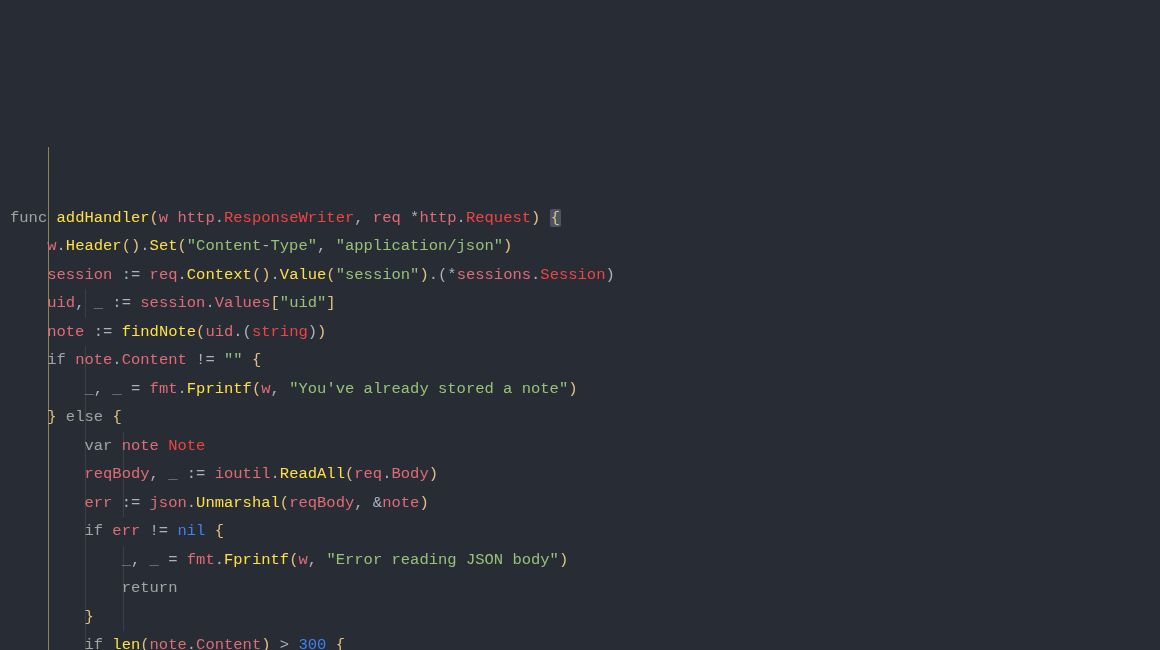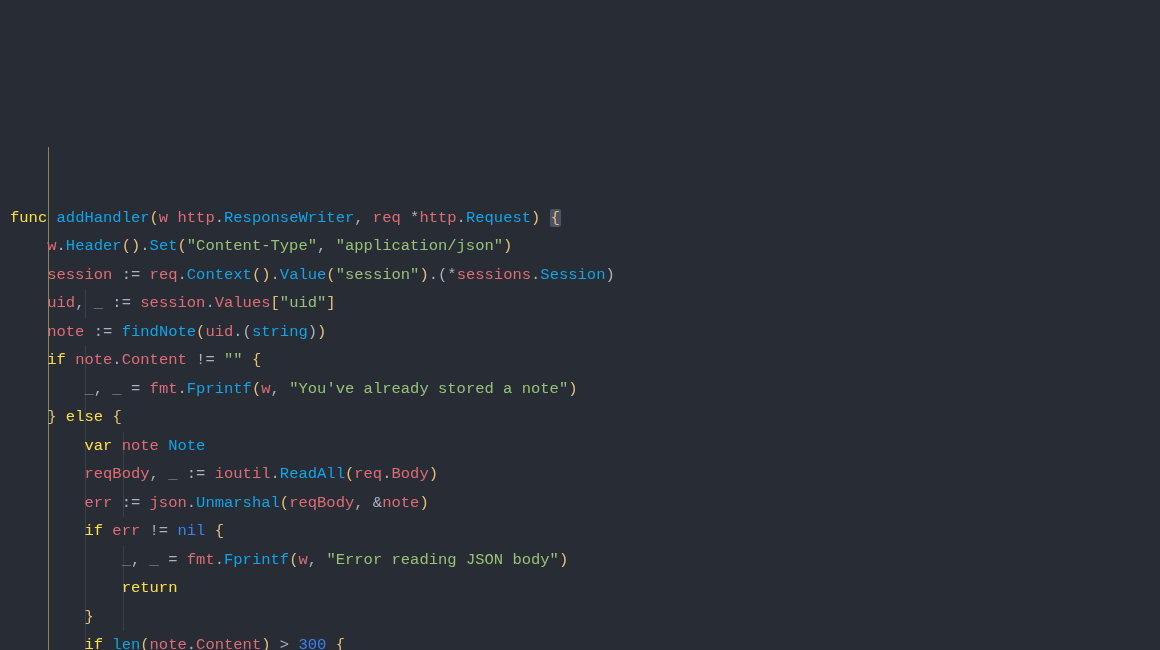--- a/index.html
+++ b/index.html
@@ -24,24 +24,24 @@
   }
   .guide {
     position: absolute;
     top: 0;
     width: 1px;
     background: #3b4048;
   }
   .guide.active { background: #ccc166; opacity: 0.6; }
   .code { position: relative; }
   .line { display: block; height: 28.5px; color: #abb2bf; padding-left: 4px; }
-  .kw   { color: #fde047; }
-  .fn   { color: #0ea5e9; }
+  .kw   { color: #a3a3a3; }
+  .fn   { color: #fde047; }
   .id   { color: #e06c75; }
-  .ty   { color: #0ea5e9; }
+  .ty   { color: #ef4444; }
   .op   { color: #abb2bf; }
   .pn   { color: #e5c07b; }
   .str  { color: #97c278; }
   .num  { color: #3b82f6; }
   .muted{ color: #7f848e; }
   .hl-brace {
     background: #4b5364;
     border-radius: 2px;
     padding: 0 1px;
   }

